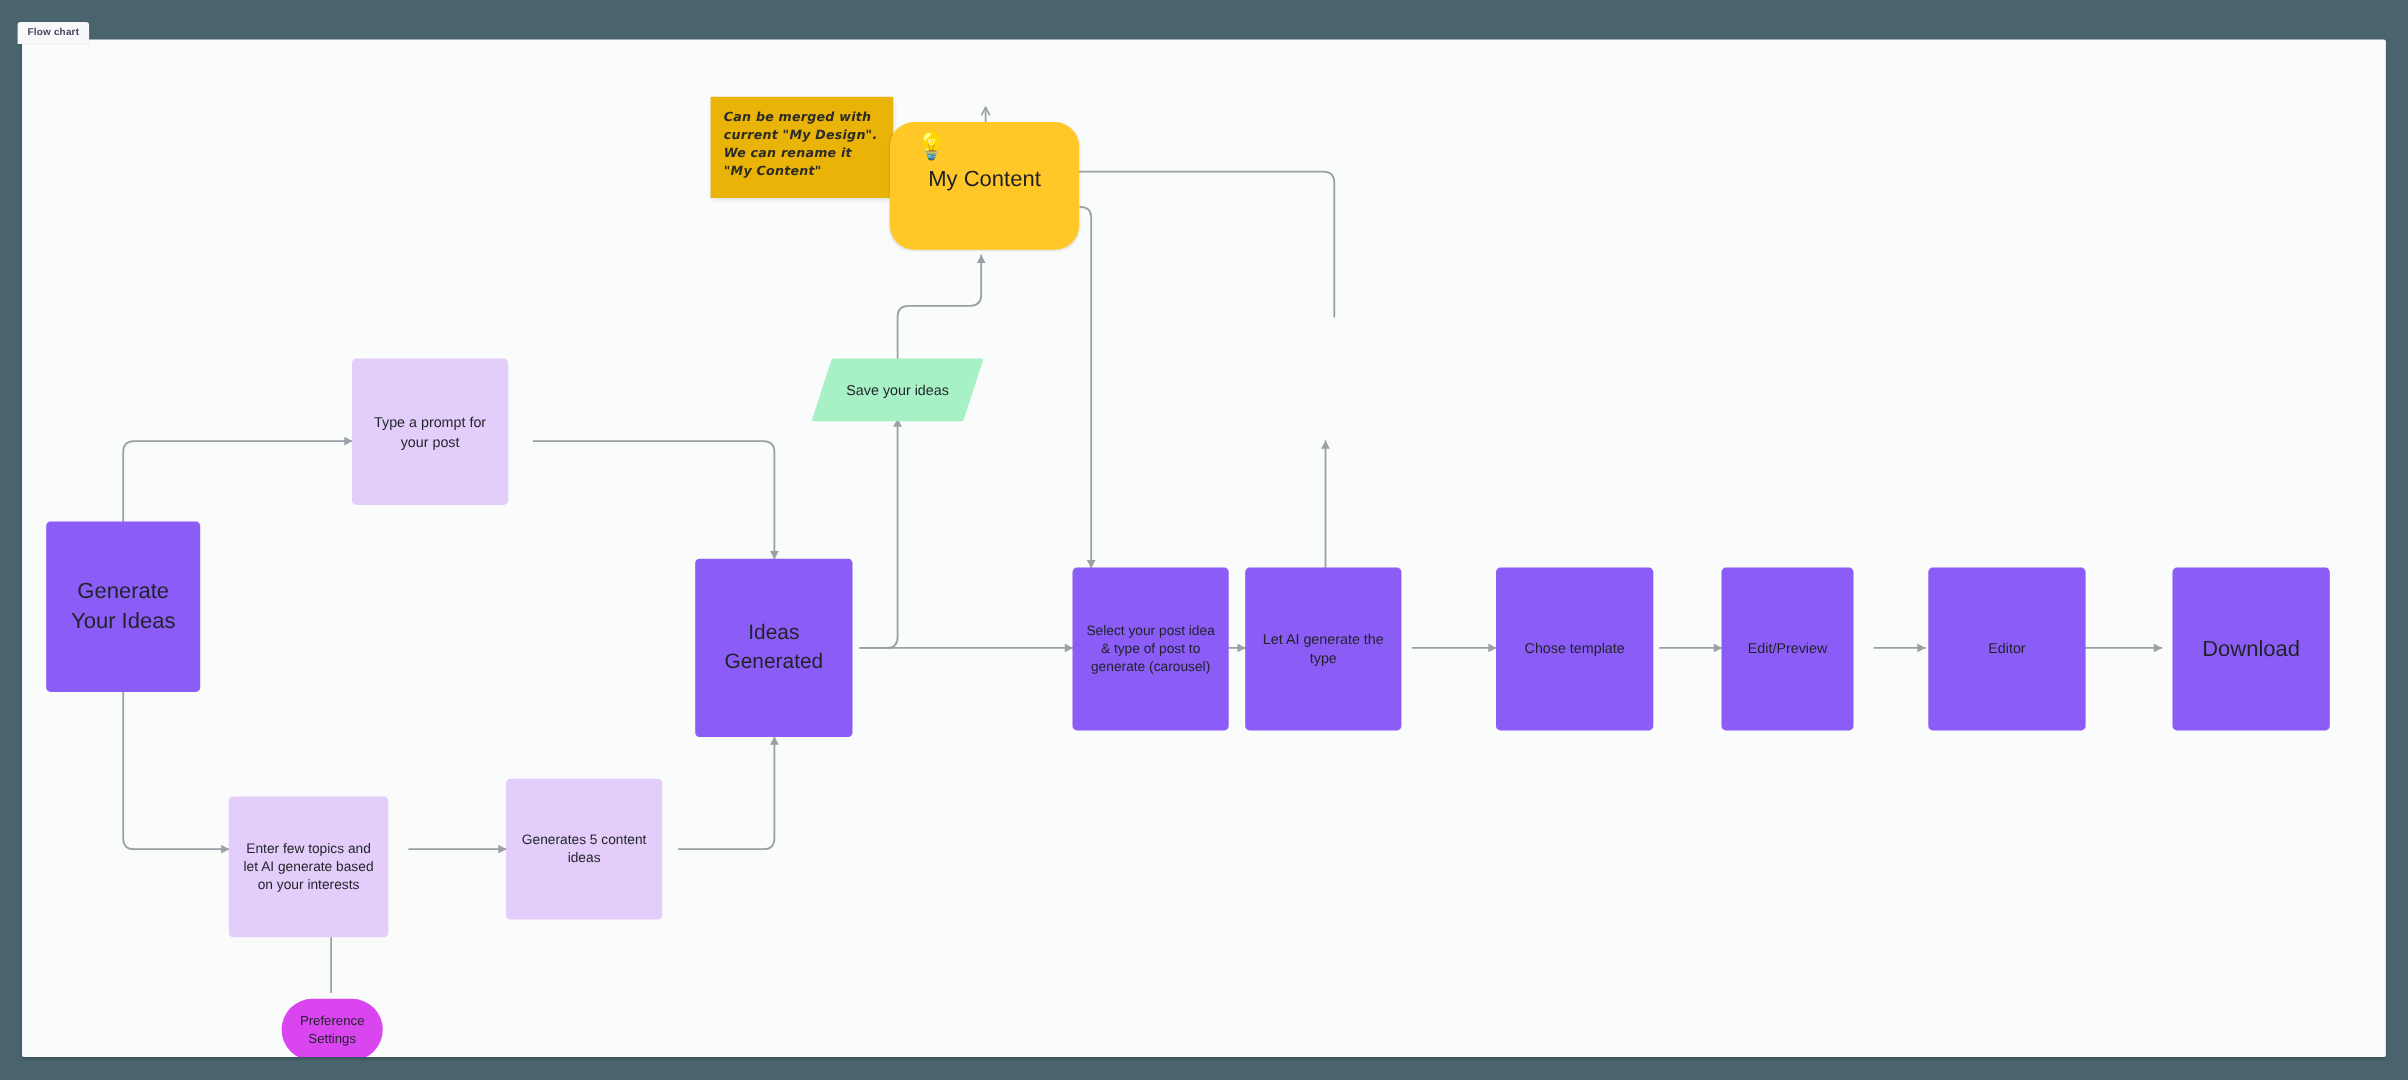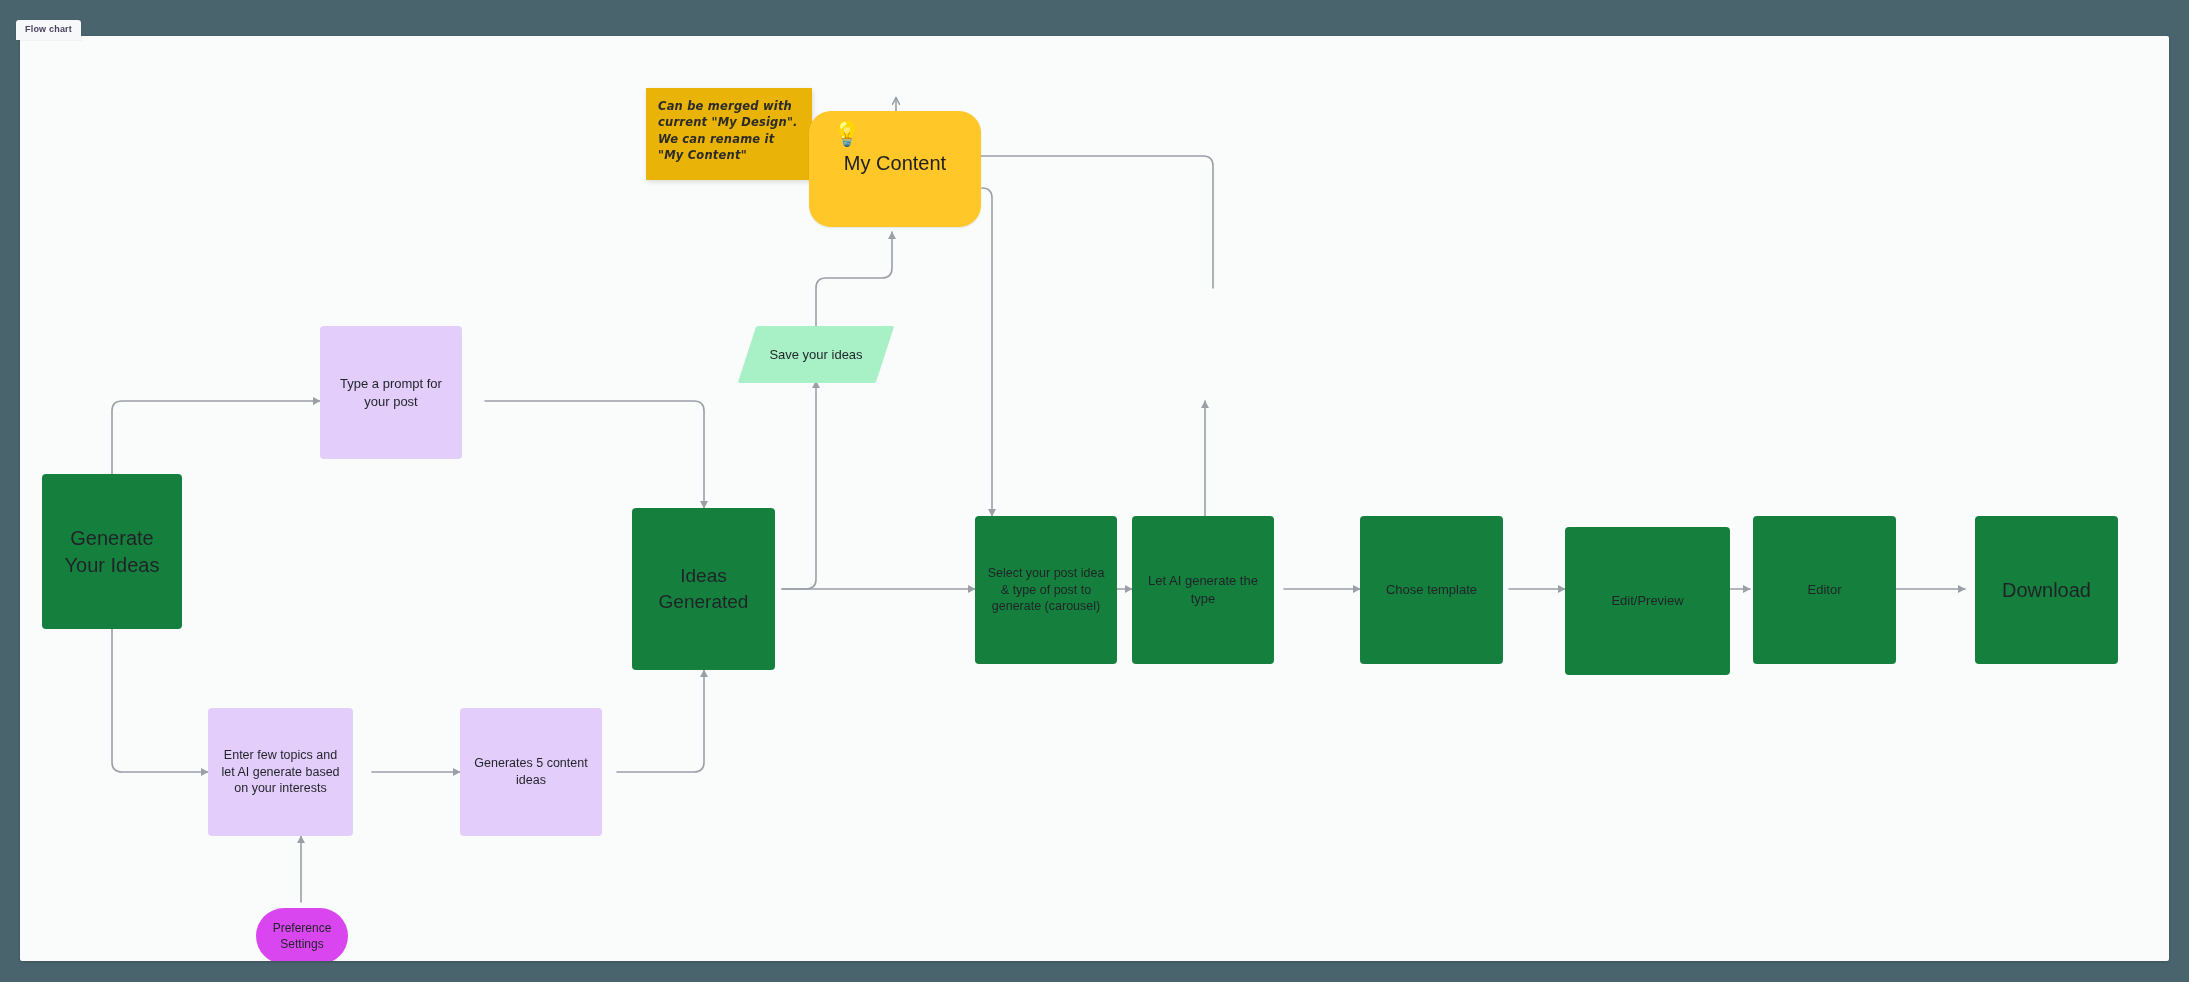--- a/index.html
+++ b/index.html
@@ -67,21 +67,21 @@
     align-items: center;
     justify-content: center;
     text-align: center;
     color: #1f2328;
     line-height: 1.35;
     border-radius: 4px;
     z-index: 10;
   }
   .node .lbl { display: block; padding: 0 8px; }
 
-  .green  { background: #15803d; }
+  .green  { background: #8b5cf6; }
   .purple { background: #e3cdfa; }
 
   
   .parallel {
     position: absolute;
     z-index: 10;
   }
   .parallel .skew {
     position: absolute;
     inset: 0;
@@ -233,21 +233,21 @@
 
     <div class="node green" style="left:22px; top:438px; width:140px; height:155px; font-size:20px;">
       <span class="lbl" style="white-space:pre-line;">Generate
 Your Ideas</span>
     </div>
 
     <div class="node purple" style="left:300px; top:290px; width:142px; height:133px; font-size:13px;">
       <span class="lbl">Type a prompt for your post</span>
     </div>
 
-    <div class="node purple" style="left:188px; top:672px; width:145px; height:128px; font-size:12.5px;">
+    <div class="node purple" style="left:188px; top:688px; width:145px; height:128px; font-size:12.5px;">
       <span class="lbl">Enter few topics and let AI generate based on your interests</span>
     </div>
 
     <div class="node purple" style="left:440px; top:672px; width:142px; height:128px; font-size:12.5px;">
       <span class="lbl">Generates 5 content ideas</span>
     </div>
 
     <div class="node green" style="left:612px; top:472px; width:143px; height:162px; font-size:19px;">
       <span class="lbl" style="white-space:pre-line;">Ideas
 Generated</span>
@@ -264,21 +264,21 @@
 
     <div class="node green" style="left:1112px; top:480px; width:142px; height:148px; font-size:13px;">
       <span class="lbl">Let AI generate the type</span>
     </div>
 
 
     <div class="node green" style="left:1340px; top:480px; width:143px; height:148px; font-size:13px;">
       <span class="lbl">Chose template</span>
     </div>
 
-    <div class="node green" style="left:1545px; top:491px; width:165px; height:148px; font-size:13px;justify-content:center;">
+    <div class="node green" style="left:1545px; top:480px; width:120px; height:148px; font-size:13px;justify-content:center;">
       <span class="lbl">Edit/Preview</span>
     </div>
 
     <div class="node green" style="left:1733px; top:480px; width:143px; height:148px; font-size:13px;">
       <span class="lbl">Editor</span>
     </div>
 
     <div class="node green" style="left:1955px; top:480px; width:143px; height:148px; font-size:20px;">
       <span class="lbl">Download</span>
     </div>

